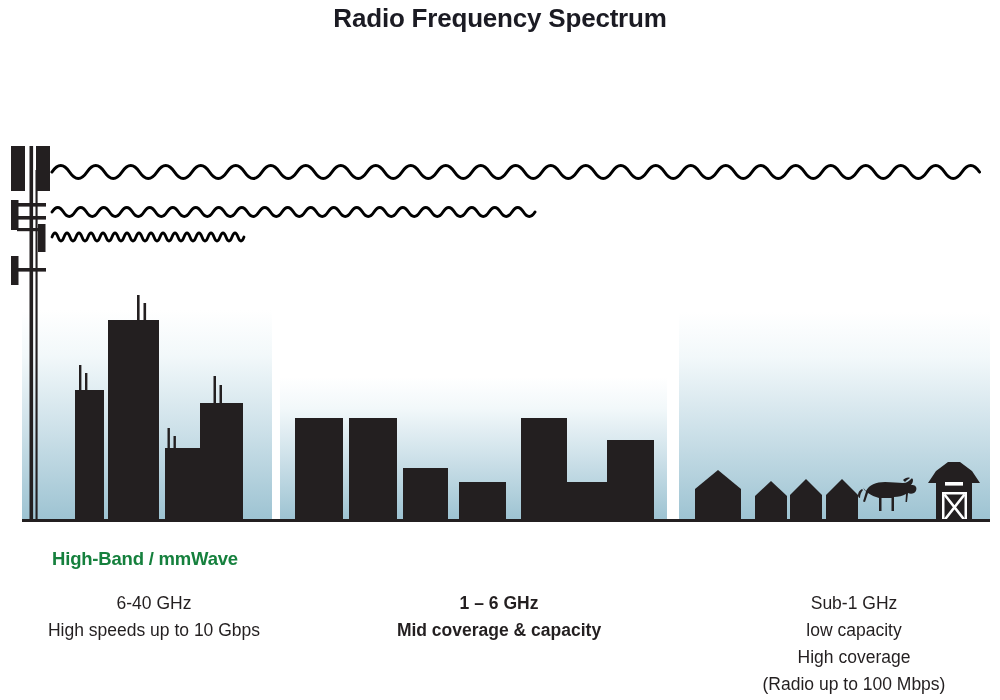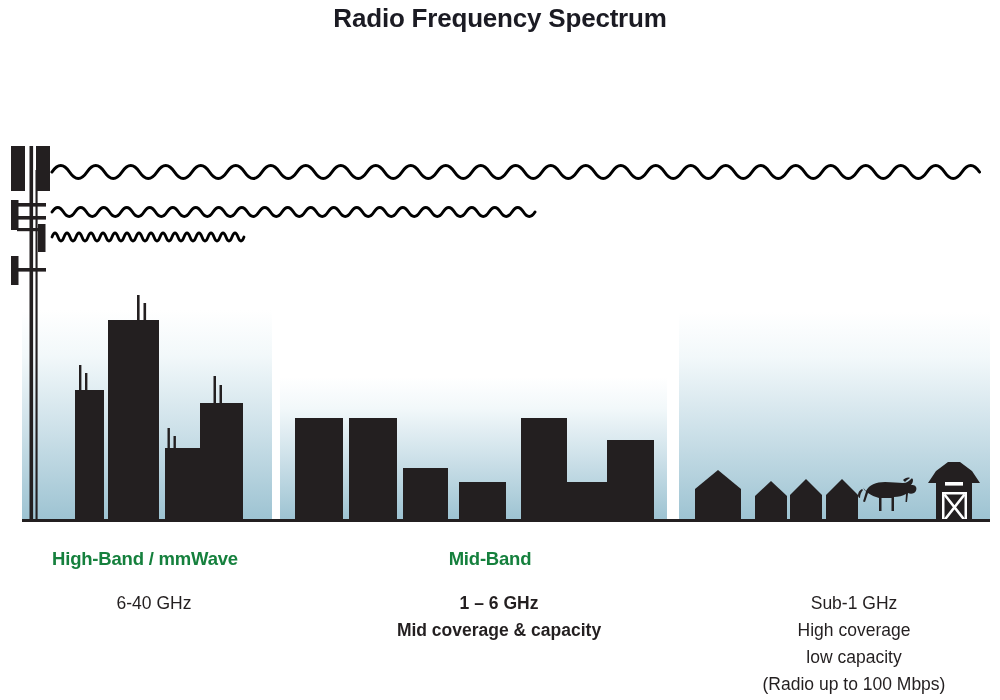--- a/index.html
+++ b/index.html
@@ -239,28 +239,28 @@
         <path d="M944.5,494.5 L964.5,520 M964.5,494.5 L944.5,520" stroke="#ffffff" stroke-width="2.6" fill="none"></path>
       </g>
     </g>
 
     <rect x="22" y="519" width="968" height="3" fill="#231f20"></rect>
   </svg>
 
   <div class="band-label" style="left:0px; top:548px; width:290px;">High-Band / mmWave</div>
   <div class="band-desc" style="left:0px; top:590px; width:290px;">
     <div>6-40 GHz</div>
+    <div>High speeds up to 10 Gbps</div>
   </div>
 
-  <div class="band-label" style="left:340px; top:548px; width:300px;">Mid-Band</div>
   <div class="band-desc" style="left:340px; top:590px; width:300px;font-weight:bold;">
     <div>1 – 6 GHz</div>
     <div>Mid coverage &amp; capacity</div>
   </div>
 
   <div class="band-desc" style="left:690px; top:590px; width:310px;">
     <div>Sub-1 GHz</div>
+    <div>low capacity</div>
     <div>High coverage</div>
-    <div>low capacity</div>
     <div>(Radio up to 100 Mbps)</div>
   </div>
 
 </div>
 
 </body></html>

